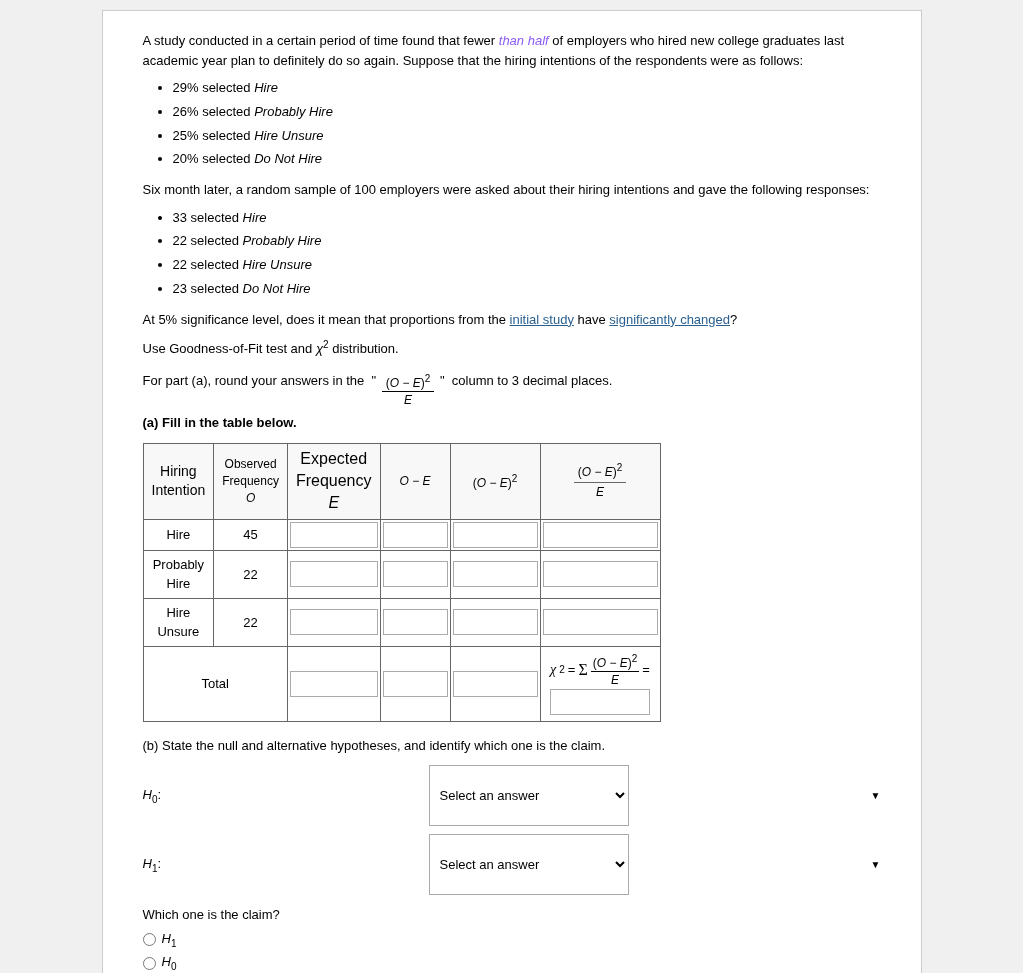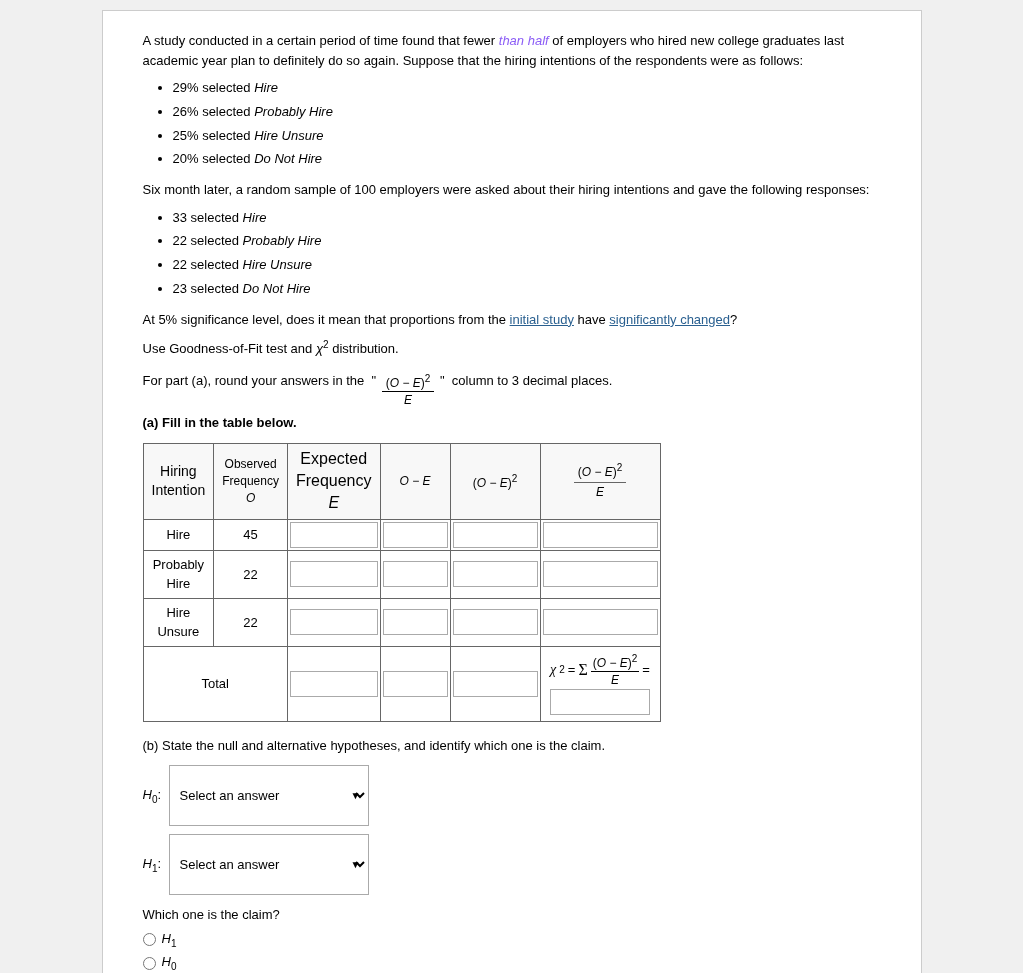--- a/index.html
+++ b/index.html
@@ -57,20 +57,21 @@
       padding: 2px 4px;
       font-size: 12px;
       background: white;
     }
     .input-cell { padding: 2px; }
     .hypothesis-section { margin: 14px 0; }
     .hypothesis-row {
       display: flex;
       align-items: center;
       margin-bottom: 8px;
+      justify-content: space-between;
     }
     select {
       border: 1px solid #aaa;
       padding: 21px 6px;
       font-size: 13px;
       width: 200px;
       background: white;
     }
     .claim-section { margin: 10px 0 8px 0; }
     .radio-row {

